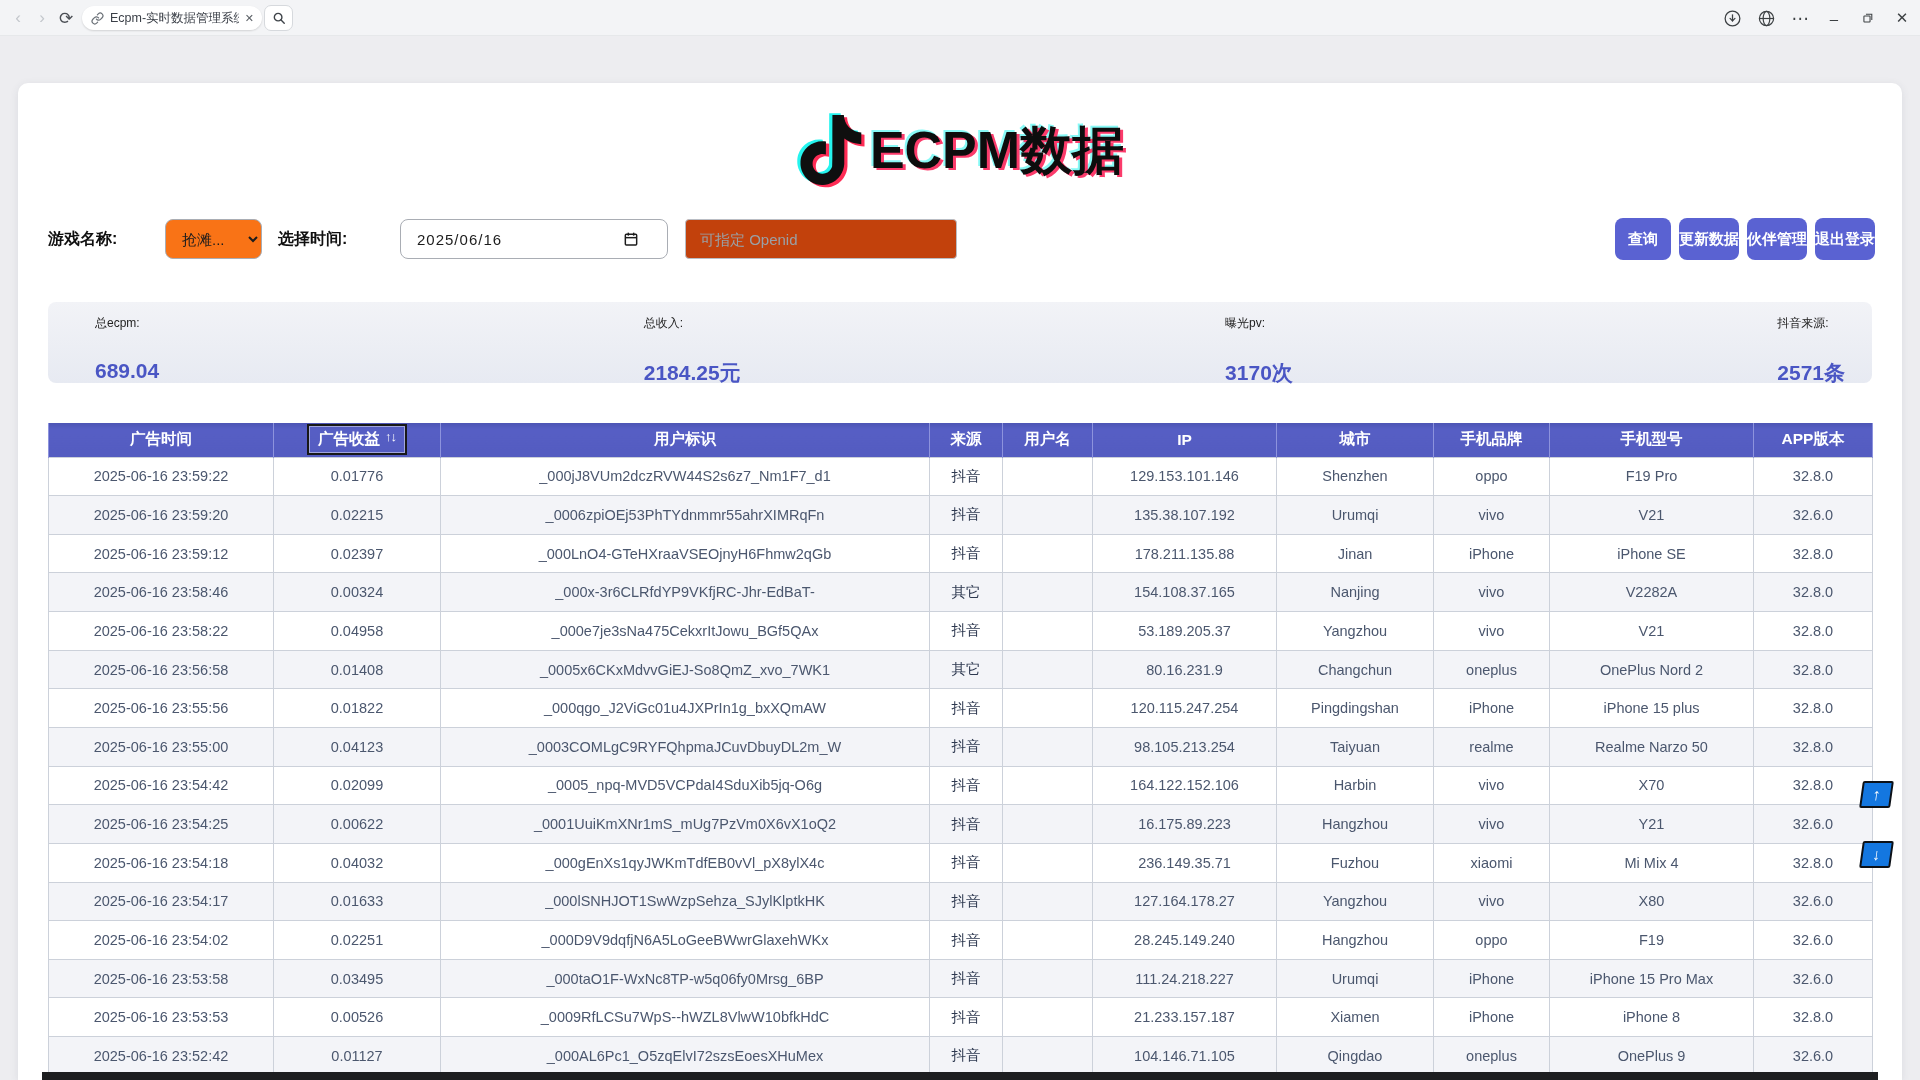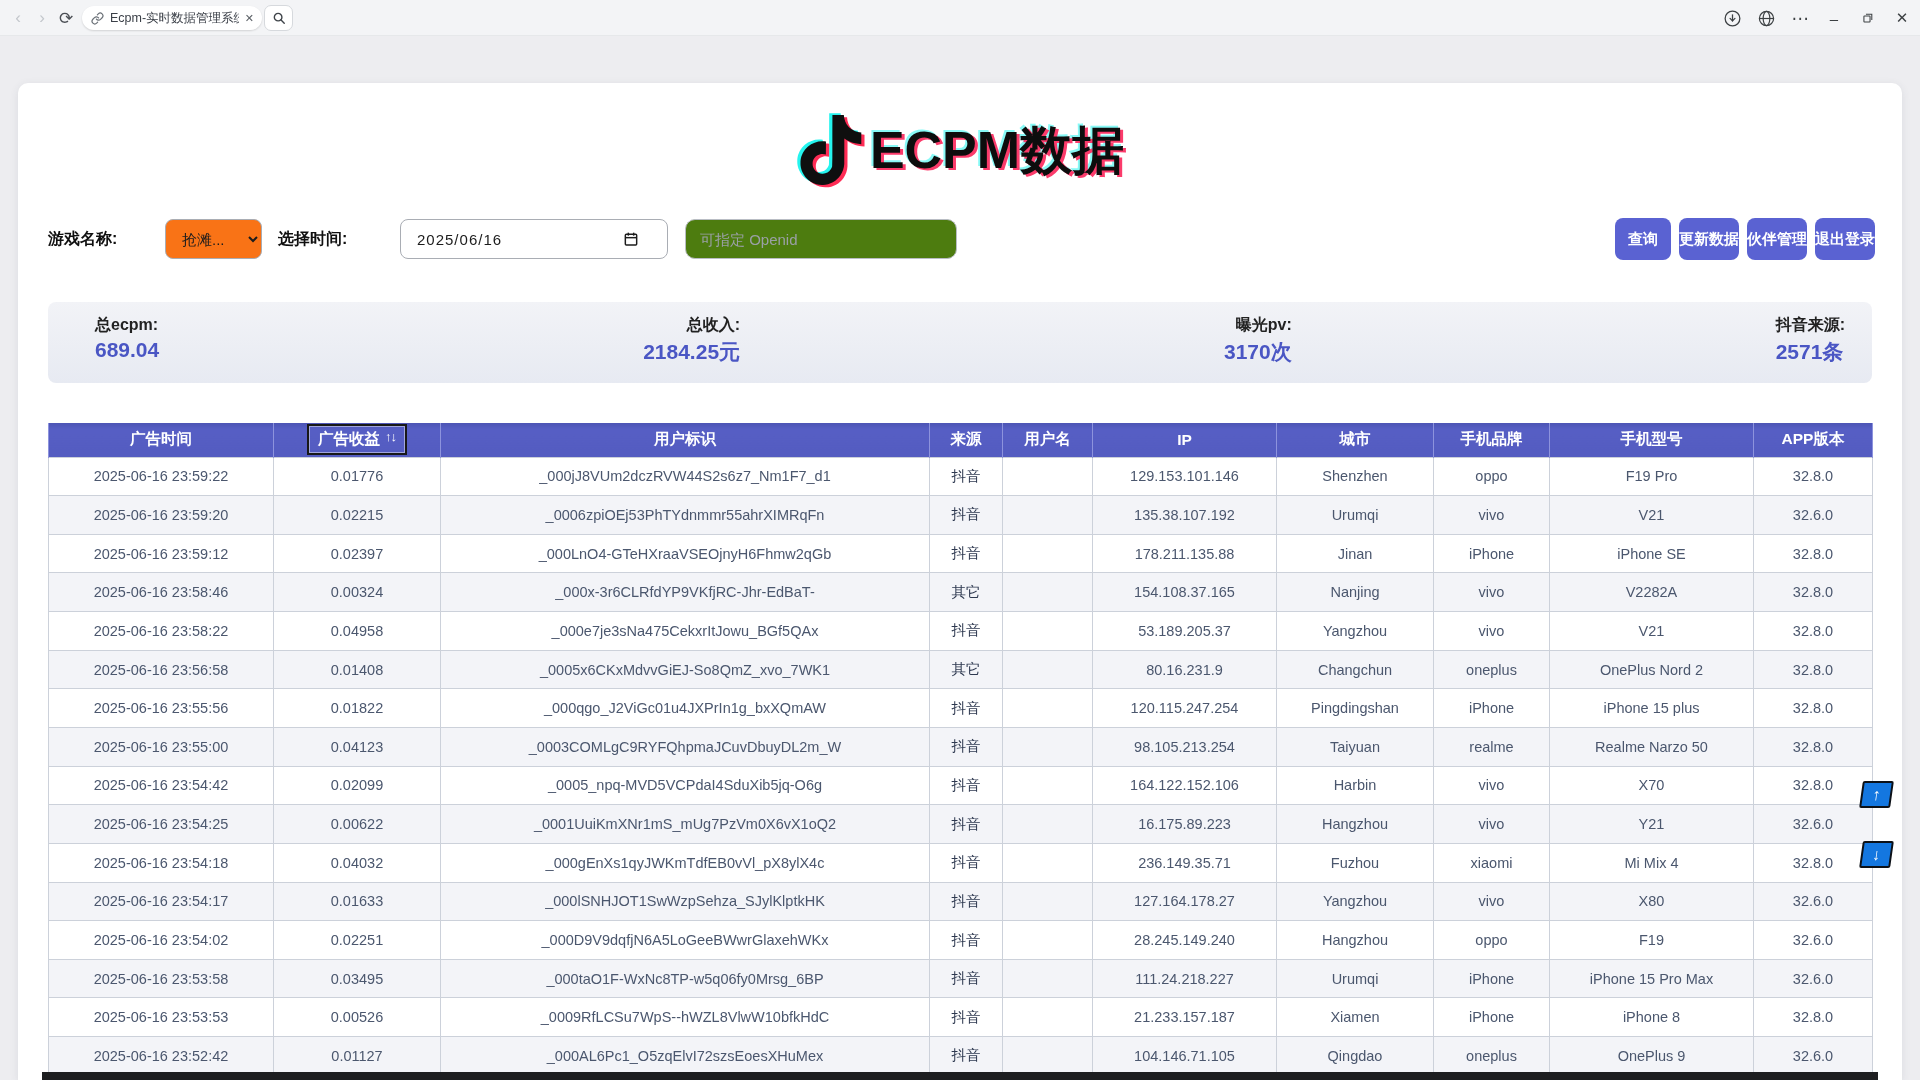--- a/index.html
+++ b/index.html
@@ -37,35 +37,35 @@
   
   .filter-row { position:absolute; left:0; top:135px; width:100%; height:42px;text-decoration:underline; }
   .f-label { position:absolute; top:0; height:42px; line-height:42px; font-size:16px; font-weight:bold; color:#101010; }
   .game-select { position:absolute; left:147px; top:1px; width:97px; height:40px; border:1px solid #a9adb4;
     border-radius:8px; font-size:15px; color:#1c1c1c; padding:0 6px 0 12px; background:#f97316;
     font-family:"Liberation Sans","DejaVu Sans",sans-serif; }
   .date-input { position:absolute; left:382px; top:1px; width:268px; height:40px; border:1px solid #a9adb4;
     border-radius:8px; background:#fff; display:flex; align-items:center; justify-content:space-between;
     padding:0 28px 0 16px; font-size:15px; color:#1c1c1c; letter-spacing:1px; cursor:text; }
   .openid-input { position:absolute; left:667px; top:1px; width:272px; height:40px; border:1px solid #b9bdc4;
-    border-radius:10px; padding:0 14px; font-size:15px; color:#202124; background:#4d7c0f;
+    border-radius:4px; padding:0 14px; font-size:15px; color:#202124; background:#c2410c;
     font-family:"Liberation Sans","DejaVu Sans",sans-serif; }
   .openid-input::placeholder { color:#9aa0a6; }
   .btn-group { position:absolute; right:27px; top:0; display:flex; gap:8px; }
   .btn { height:42px; border:none; border-radius:8px; background:#5a62d2; color:#fff;
     font-size:15px; font-weight:bold; cursor:pointer; padding:0 0; min-width:56px;
     font-family:"Liberation Sans","DejaVu Sans",sans-serif; }
 
   
   .stats-bar { position:absolute; left:30px; top:219px; width:1824px; height:81px; border-radius:8px;
     background:linear-gradient(#f2f3f7,#e7eaf2); display:flex; justify-content:space-between;
     padding:13px 27px 0 47px; }
-  .stat .lb { font-size:16px; font-weight:bold; color:#222; margin-bottom:2px; }
+  .stat .lb { font-size:12px; font-weight:normal; color:#222; margin-bottom:27px; }
   .stat .vl { font-size:21px; font-weight:bold; color:#4a56c4; }
-  .stat.c { text-align:right; }
+  .stat.c { text-align:left; }
   .stat.r { }
 
   
   .data-table { position:absolute; left:30px; top:340px; width:1824px; border-collapse:collapse;
     table-layout:fixed; }
   .data-table th { height:34px; background:linear-gradient(#4d55b4,#565ec4 18%,#545cc0); color:#fff;
     font-size:15.5px; font-weight:bold; border-right:1px solid #8d93dd; border-left:1px solid #8d93dd;
     text-align:center; }
   .data-table td { height:38.65px; text-align:center; font-size:14.5px; color:#4b576e;
     border:1px solid #ccd1da; overflow:hidden; white-space:nowrap; }

